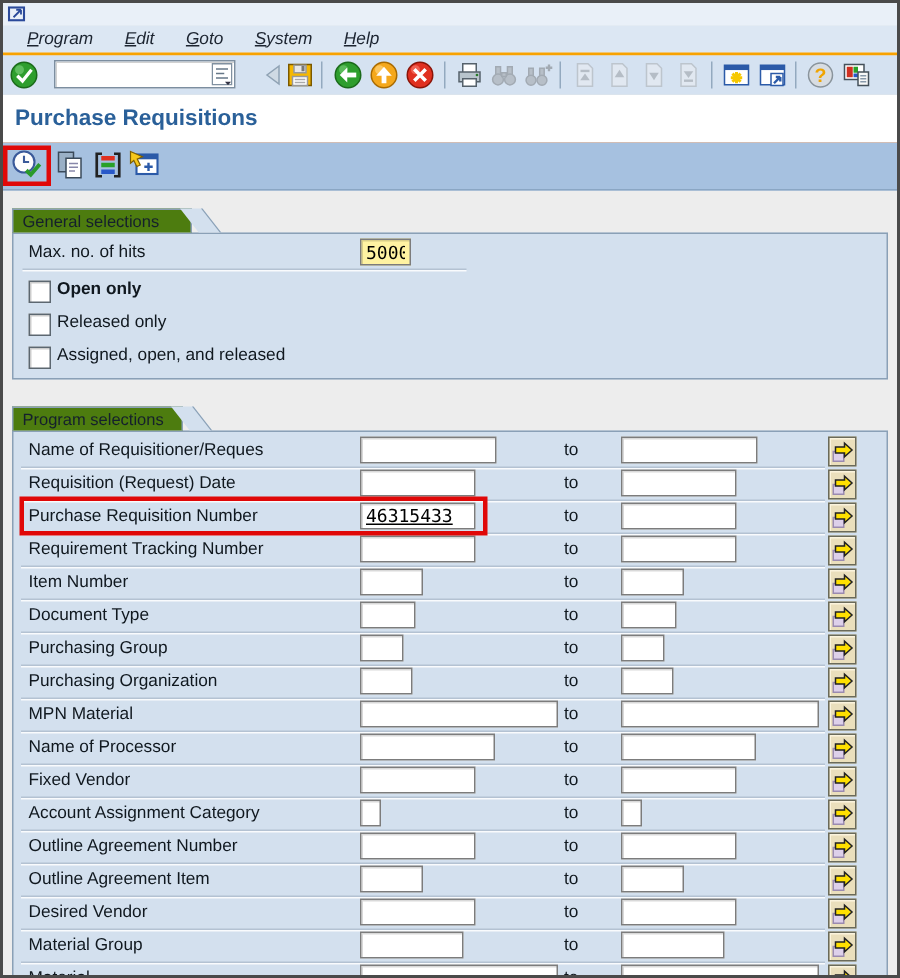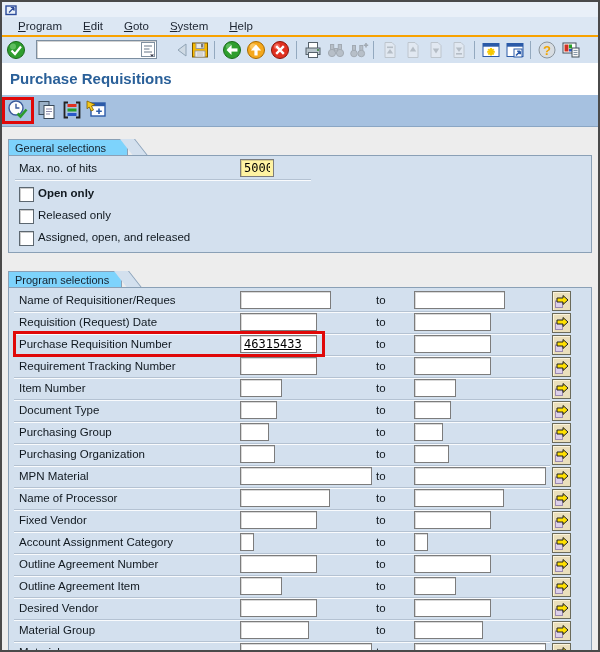--- a/index.html
+++ b/index.html
@@ -3,42 +3,42 @@
 <meta charset="utf-8">
 <style>
   html,body{margin:0;padding:0;background:#9aa2aa;font-family:"Liberation Sans",sans-serif;}
   #window{position:relative;width:600px;height:652px;background:#ededed;overflow:hidden;}
   .winborder{position:absolute;inset:0;border:2px solid #4a4a4a;pointer-events:none;z-index:99;}
 
   
   .titlebar{position:absolute;left:0;top:0;width:100%;height:17px;background:#e9f0f8;}
   .sysicon{position:absolute;left:5px;top:2px;}
   .menubar{position:absolute;left:0;top:17px;width:100%;height:18px;background:#dce7f3;display:flex;align-items:center;padding-left:18px;box-sizing:border-box;}
-  .menu-item{font-size:11.5px;color:#1c2430;margin-right:21px;cursor:default;white-space:nowrap;}
+  .menu-item{font-size:11.5px;color:#1c2430;margin-right:21px;cursor:default;white-space:nowrap;font-style:italic;}
   .menu-item u{text-decoration:underline;}
   .orangeline{position:absolute;left:0;top:35px;width:100%;height:2px;background:#f8a200;}
   .toolbar{position:absolute;left:0;top:37px;width:100%;height:26px;background:#d5e2f1;border-bottom:1px solid #9ab0c6;}
   .tbtn{position:absolute;top:3px;width:20px;height:20px;display:block;}
   .tbtn svg{width:20px;height:20px;display:block;}
   .dis{opacity:.45;filter:grayscale(.9);}
   .tsep{position:absolute;top:4px;width:1px;height:18px;background:#93a9bf;}
   .cmdfield{position:absolute;left:36px;top:3px;width:121px;height:19px;background:#fff;border:1px solid #7c8ea0;box-sizing:border-box;box-shadow:inset 1px 1px 0 rgba(0,0,0,.18);}
   .cmdfield input{position:absolute;left:1px;top:1px;width:102px;height:15px;border:none;outline:none;font:12px "DejaVu Sans Mono",monospace;padding:0 2px;background:transparent;}
   .cmdicon{position:absolute;right:1px;top:1px;}
   .titlestrip{position:absolute;left:0;top:63px;width:100%;height:32px;background:#ffffff;border-bottom:7px solid #f97316;}
   .screen-title{position:absolute;left:10px;top:7px;font-size:15px;font-weight:bold;color:#2a6099;}
   .apptoolbar{position:absolute;left:0;top:95px;width:100%;height:31px;background:#a6c1e0;border-bottom:1px solid #8aa6c4;}
   .abtn{position:absolute;top:4px;width:22px;height:22px;}
   .abtn svg{width:22px;height:22px;display:block;}
 
   
   .redbox{position:absolute;border:3px solid #e00808;box-sizing:border-box;z-index:50;pointer-events:none;}
 
   
-  .grouptab{position:absolute;height:16px;background:#7dd3fc;border:1px solid #8aa0b6;border-bottom:none;box-sizing:border-box;font-size:11px;color:#15202c;padding:2px 4px 0 6px;z-index:3;}
+  .grouptab{position:absolute;height:16px;background:#4d7c0f;border:1px solid #8aa0b6;border-bottom:none;box-sizing:border-box;font-size:11px;color:#15202c;padding:2px 4px 0 6px;z-index:3;}
   .grouptab .slant{position:absolute;right:-8px;top:-1px;width:14px;height:16px;background:#d3e0ee;border-right:1px solid #8aa0b6;transform:skewX(38deg);transform-origin:top left;}
   .groupbox{position:absolute;background:#d3e0ee;border:1px solid #8aa0b6;box-sizing:border-box;}
 
   
   .fld{position:absolute;height:18px;border:1px solid #7c7c7c;background:#fff;font:12px "DejaVu Sans Mono",monospace;padding:0 3px;box-sizing:border-box;box-shadow:inset 1px 1px 0 rgba(0,0,0,.15);}
   .fld.yellow{background:#fff3a2;text-align:right;}
   .slabel{position:absolute;font-size:11.5px;color:#10181f;white-space:nowrap;}
   .uline{position:absolute;height:1px;background:#b4c2d2;box-shadow:0 1px 0 rgba(255,255,255,.85);}
   .cb-row{position:absolute;left:0;width:100%;height:22px;}
   .cbox{position:absolute;left:10px;top:3px;width:13px;height:13px;background:#fff;border:1px solid #5c6770;box-shadow:inset 1px 1px 0 rgba(0,0,0,.2);}

